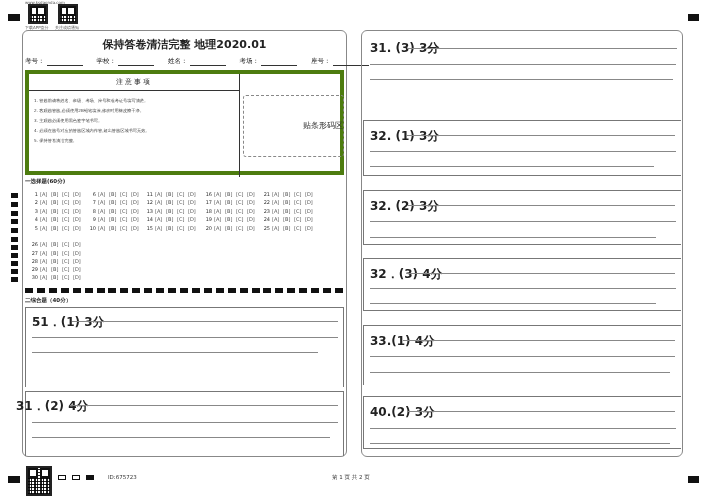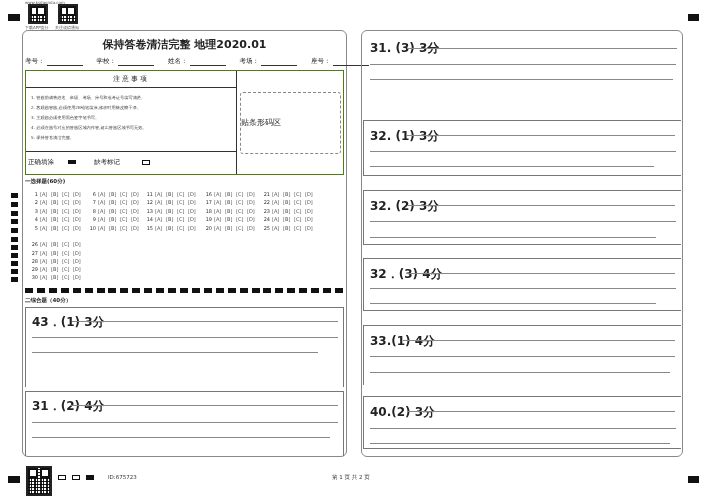--- a/index.html
+++ b/index.html
@@ -12,28 +12,28 @@
       background-blend-mode: multiply; border: 2px solid #222; }
   .qr::before, .qr::after { content: ""; position: absolute; width: 6px; height: 6px; border: 2px solid #111; background: #fff; }
   .qr::before { top: 0; left: 0; }
   .qr::after { top: 0; right: 0; }
   .qr-cap { position: absolute; font-size: 4px; color: #555; white-space: nowrap; }
   .panel { position: absolute; border: 1px solid #888; border-radius: 6px; }
   .title { position: absolute; left: 22px; width: 325px; top: 37px; text-align: center; font-size: 11px; font-weight: bold; font-family: "DejaVu Sans", sans-serif; }
   .fields { position: absolute; left: 25px; top: 57px; display: flex; font-size: 6.5px; gap: 0; }
   .field { display: flex; align-items: flex-end; margin-right: 14px; }
   .field .line { display: inline-block; width: 36px; border-bottom: 1px solid #333; height: 7px; margin-left: 2px; }
-  .notice { position: absolute; left: 25px; top: 70px; width: 319px; height: 105px; border: 1px solid #4d7c0f; }
+  .notice { position: absolute; left: 25px; top: 70px; width: 319px; height: 105px; border: 4px solid #4d7c0f; }
   .notice .left { position: absolute; left: 0; top: 0; width: 211px; height: 103px; border-right: 1px solid #333; }
   .notice .head { height: 17px; border-bottom: 1px solid #333; text-align: center; font-size: 7px; line-height: 16px; letter-spacing: 2px; }
   .notice ol { list-style: none; padding: 5px 0 0 5px; font-size: 4.2px; line-height: 10px; color: #444; }
   .notice .fill { position: absolute; left: 0; top: 80px; width: 210px; height: 23px; border-top: 1px solid #333; font-size: 6.5px; padding: 6px 0 0 2px; }
   .fill-mark { display: inline-block; width: 8px; height: 4px; background: #111; vertical-align: middle; margin: 0 18px 0 14px; }
   .miss-mark { display: inline-block; width: 8px; height: 5px; border: 1px solid #111; vertical-align: middle; margin-left: 22px; }
-  .barcode { position: absolute; left: 214px; top: 21px; width: 101px; height: 62px; border: 1px dashed #888; border-radius: 3px; font-size: 8px; text-align: left; line-height: 60px; color: #333; }
+  .barcode { position: absolute; left: 214px; top: 21px; width: 101px; height: 62px; border: 1px dashed #888; border-radius: 3px; font-size: 8px; text-align: right; line-height: 60px; color: #333; }
   .sec-title { position: absolute; font-size: 5.5px; font-weight: bold; }
   .mc-row { position: absolute; font-size: 5px; white-space: nowrap; color: #333; display: flex; }
   .mc-q { display: inline-flex; width: 58px; }
   .mc-q .n { width: 8px; text-align: right; margin-right: 2px; }
   .mc-q .o { width: 11px; color: #555; }
   .dash-row { position: absolute; left: 25px; top: 288px; width: 318px; display: flex; justify-content: space-between; }
   .dash-row span { width: 8px; height: 5px; background: #111; }
   .qbox { position: absolute; border: 1px solid #777; }
   .qlabel { position: absolute; font-size: 12px; font-weight: bold; white-space: nowrap; }
   .hline { position: absolute; border-top: 1px solid #888; height: 0; }
@@ -85,23 +85,20 @@
 <div class="notice">
   <div class="left">
     <div class="head">注意事项</div>
     <ol>
       <li>1.  答题前请将姓名、班级、考场、座号和准考证号填写清楚。</li>
       <li>2.  客观题答题,必须使用2B铅笔填涂,修改时用橡皮擦干净。</li>
       <li>3.  主观题必须使用黑色签字笔书写。</li>
       <li>4.  必须在题号对应的答题区域内作答,超出答题区域书写无效。</li>
       <li>5.  保持答卷清洁完整。</li>
     </ol>
-    <div class="fill">
-      <span>正确填涂</span><span class="fill-mark"></span><span>缺考标记</span><span class="miss-mark"></span>
-    </div>
   </div>
   <div class="barcode">贴条形码区</div>
 </div>
 
 <div>
   <div class="marker" style="left:11px;top:193px;width:7px;height:5px;"></div>
   <div class="marker" style="left:11px;top:202px;width:7px;height:5px;"></div>
   <div class="marker" style="left:11px;top:211px;width:7px;height:5px;"></div>
   <div class="marker" style="left:11px;top:219px;width:7px;height:5px;"></div>
   <div class="marker" style="left:11px;top:228px;width:7px;height:5px;"></div>
@@ -414,27 +411,27 @@
     <span></span>
     <span></span>
     <span></span>
     <span></span>
     <span></span>
   </div>
 
 <div class="sec-title" style="left:25px;top:297px;">二综合题（40分）</div>
 
 <div class="qbox" style="left:25px;top:307px;width:319px;height:80px;border-bottom:none;"></div>
-<div class="qlabel" style="left:32px;top:314px;">43．(1)  3分</div>
+<div class="qlabel" style="left:32px;top:314px;">51．(1)  3分</div>
 <div class="hline" style="left:72px;top:321px;width:266px;"></div>
 <div class="hline" style="left:32px;top:337px;width:306px;"></div>
 <div class="hline" style="left:32px;top:352px;width:286px;"></div>
 
 <div class="qbox" style="left:25px;top:391px;width:319px;height:65px;border-bottom:none;"></div>
-<div class="qlabel" style="left:32px;top:398px;">31．(2)  4分</div>
+<div class="qlabel" style="left:16px;top:398px;">31．(2)  4分</div>
 <div class="hline" style="left:70px;top:405px;width:268px;"></div>
 <div class="hline" style="left:32px;top:422px;width:306px;"></div>
 <div class="hline" style="left:32px;top:437px;width:298px;"></div>
 
 <div class="panel" style="left:361px;top:30px;width:322px;height:427px;"></div>
 
 <div class="qlabel" style="left:370px;top:40px;">31.  (3)  3分</div>
 <div class="hline" style="left:407px;top:48px;width:270px;"></div>
 <div class="hline" style="left:370px;top:64px;width:306px;"></div>
 <div class="hline" style="left:370px;top:79px;width:303px;"></div>

